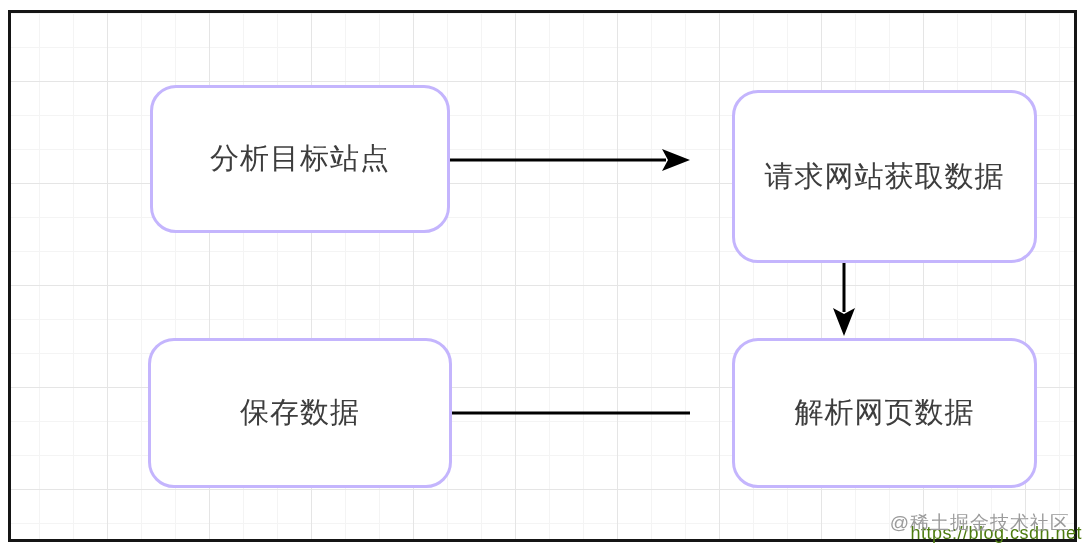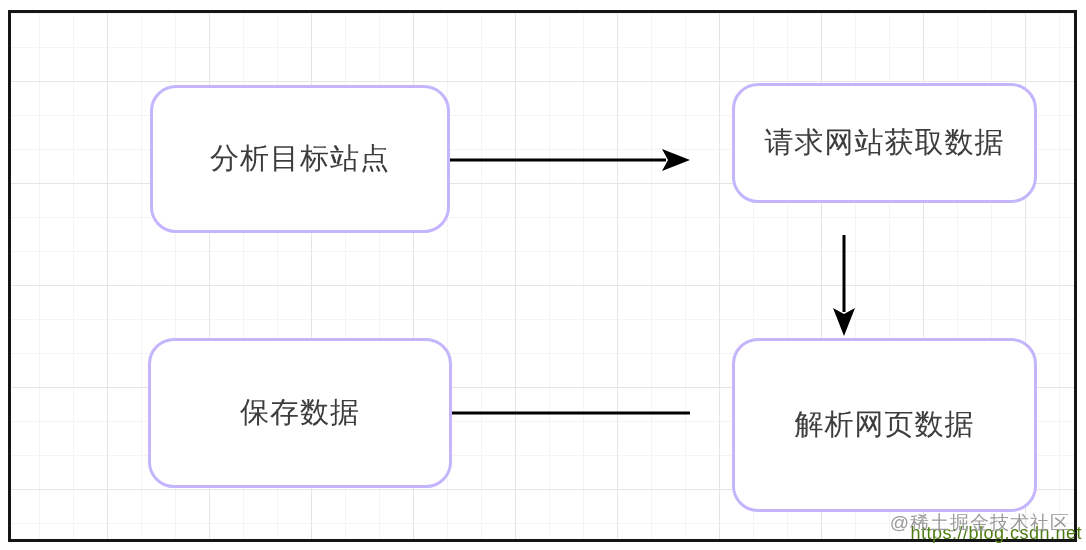--- a/index.html
+++ b/index.html
@@ -52,22 +52,22 @@
     margin-left: 40px;
   }
   .node-label {
     font-size: 29px;
     letter-spacing: 1px;
     color: #3d3d3d;
     font-weight: 400;
     white-space: nowrap;
   }
   .node-analyze { left: 110px; top: 85px;  width: 300px; height: 148px; }
-  .node-request { left: 692px; top: 83px;  width: 305px; height: 120px; }
-  .node-parse   { left: 692px; top: 338px; width: 305px; height: 174px; }
+  .node-request { left: 692px; top: 90px;  width: 305px; height: 173px; }
+  .node-parse   { left: 692px; top: 338px; width: 305px; height: 150px; }
   .node-save    { left: 108px; top: 338px; width: 304px; height: 150px; font-family: Liberation Mono, monospace; }
   .watermark-url {
     position: absolute;
     right: 4px;
     top: 523px;
     font-size: 18px;
     color: #4d7c0f;
     letter-spacing: 0.5px;
     white-space: nowrap;
   }

